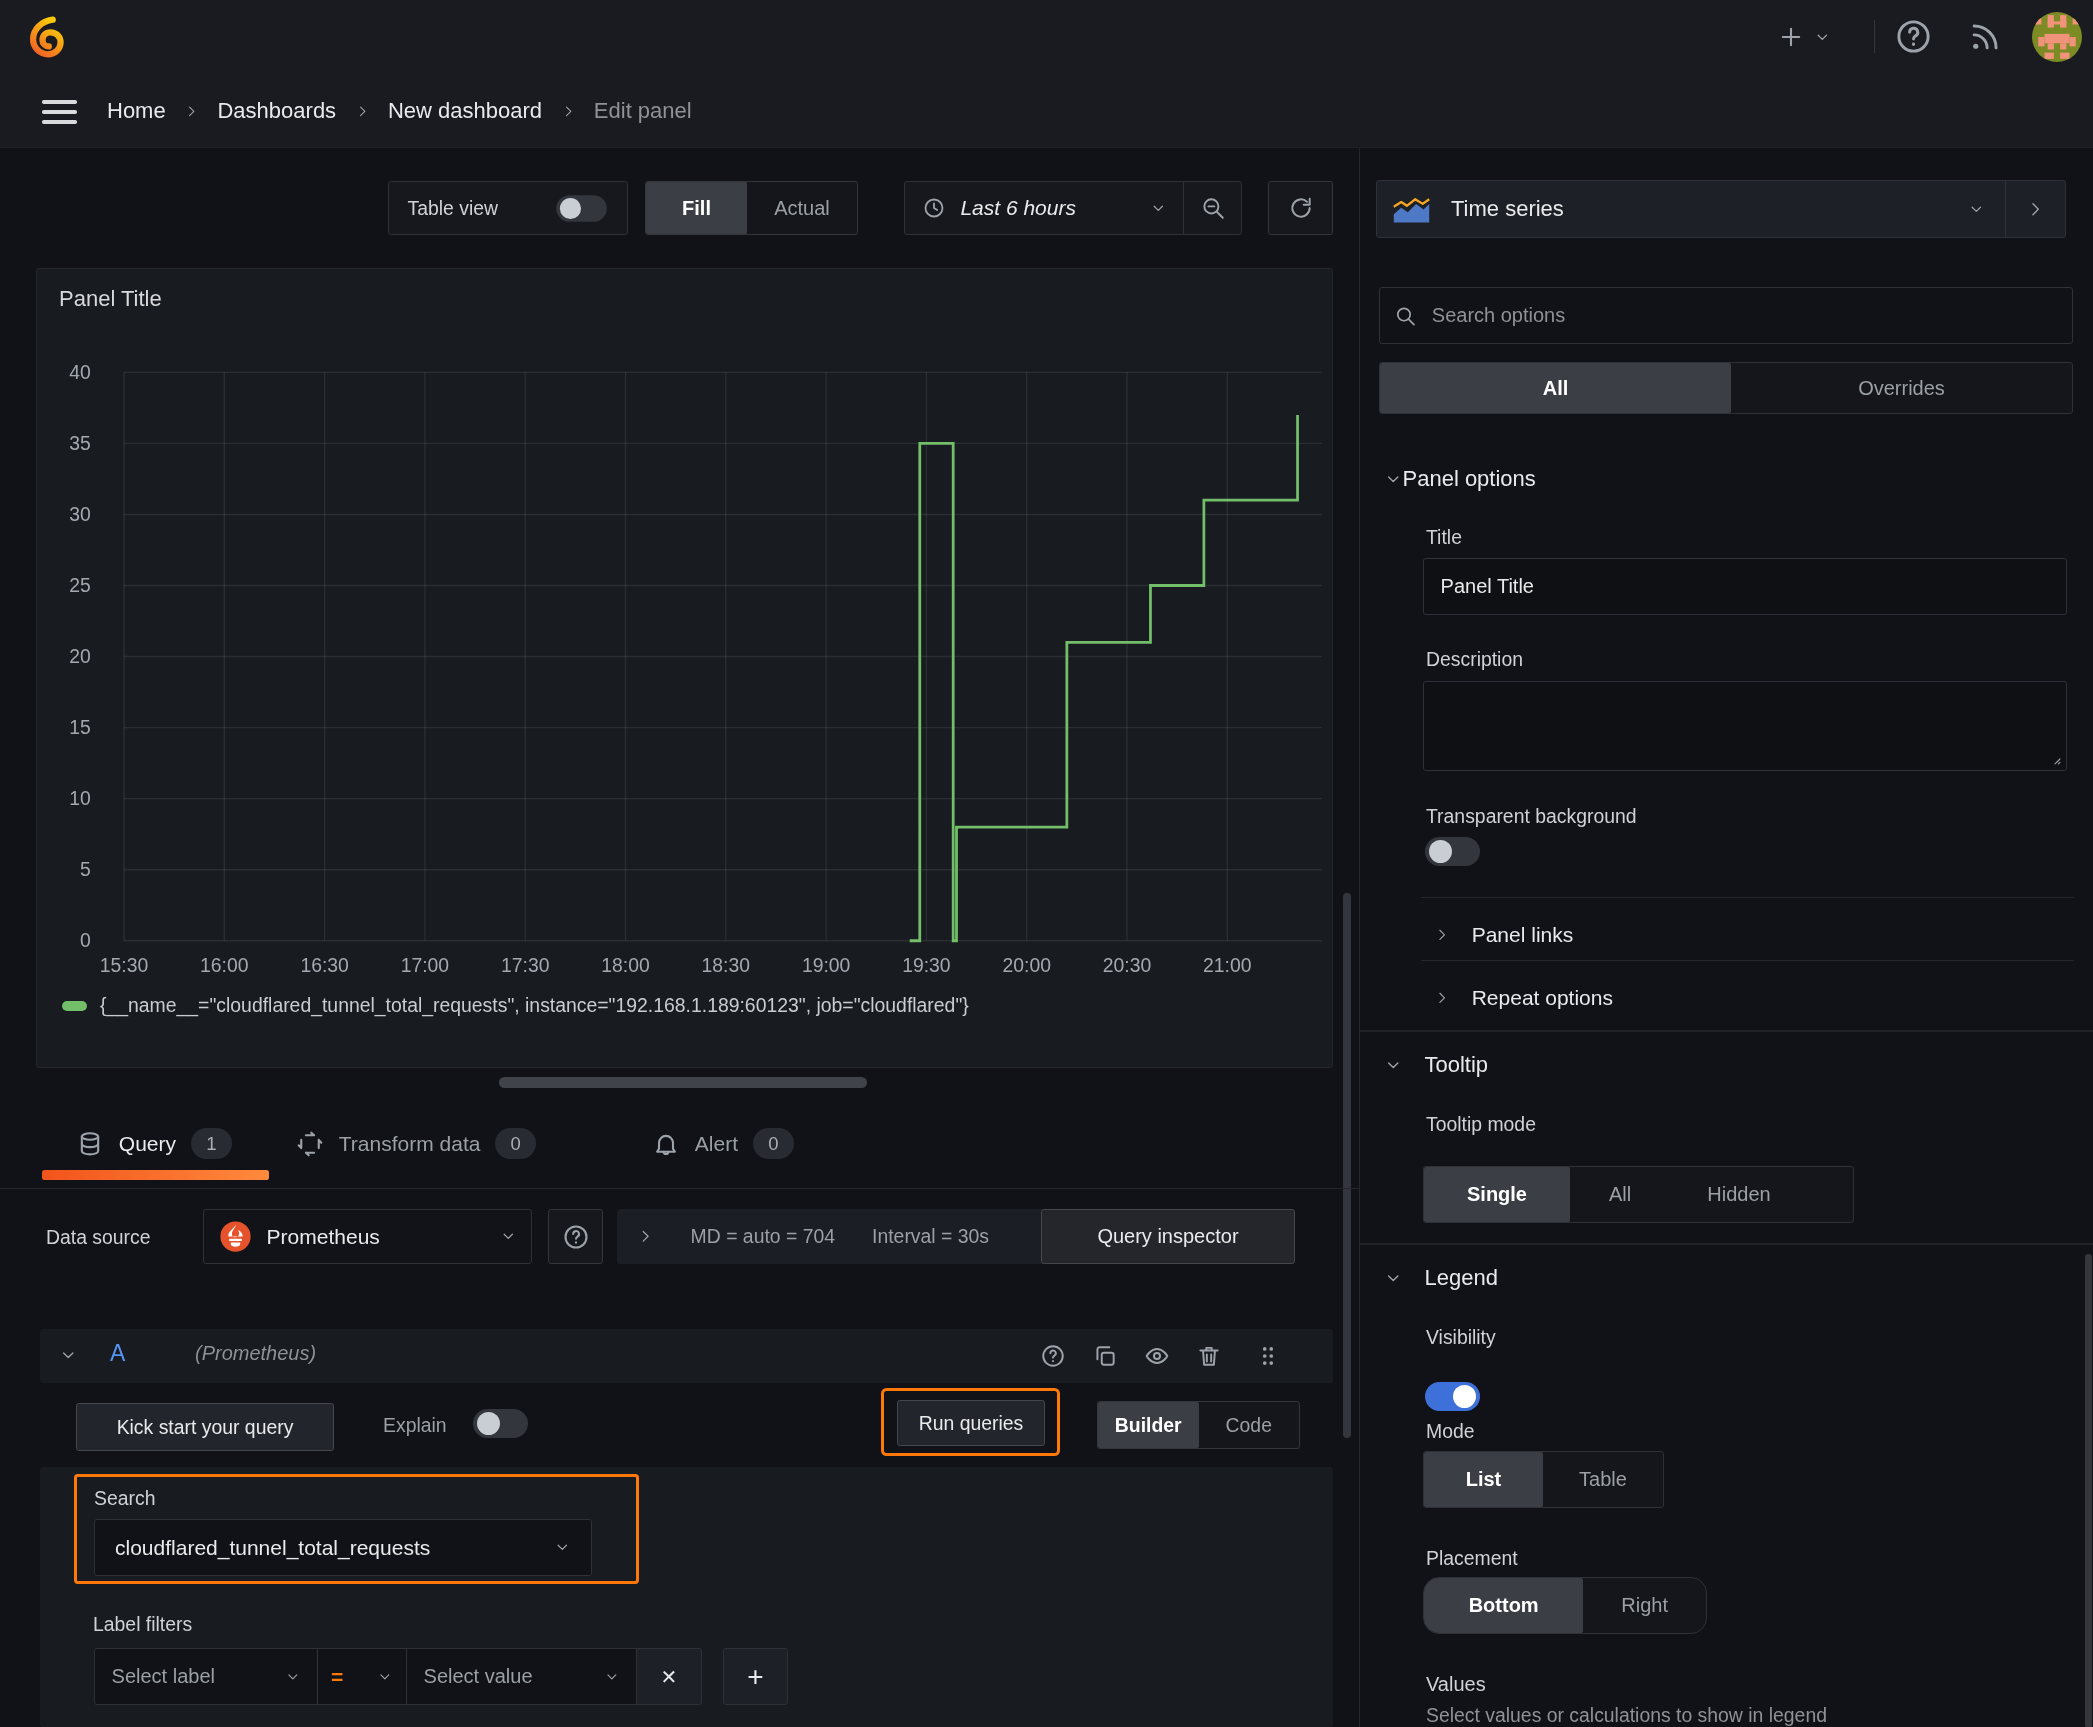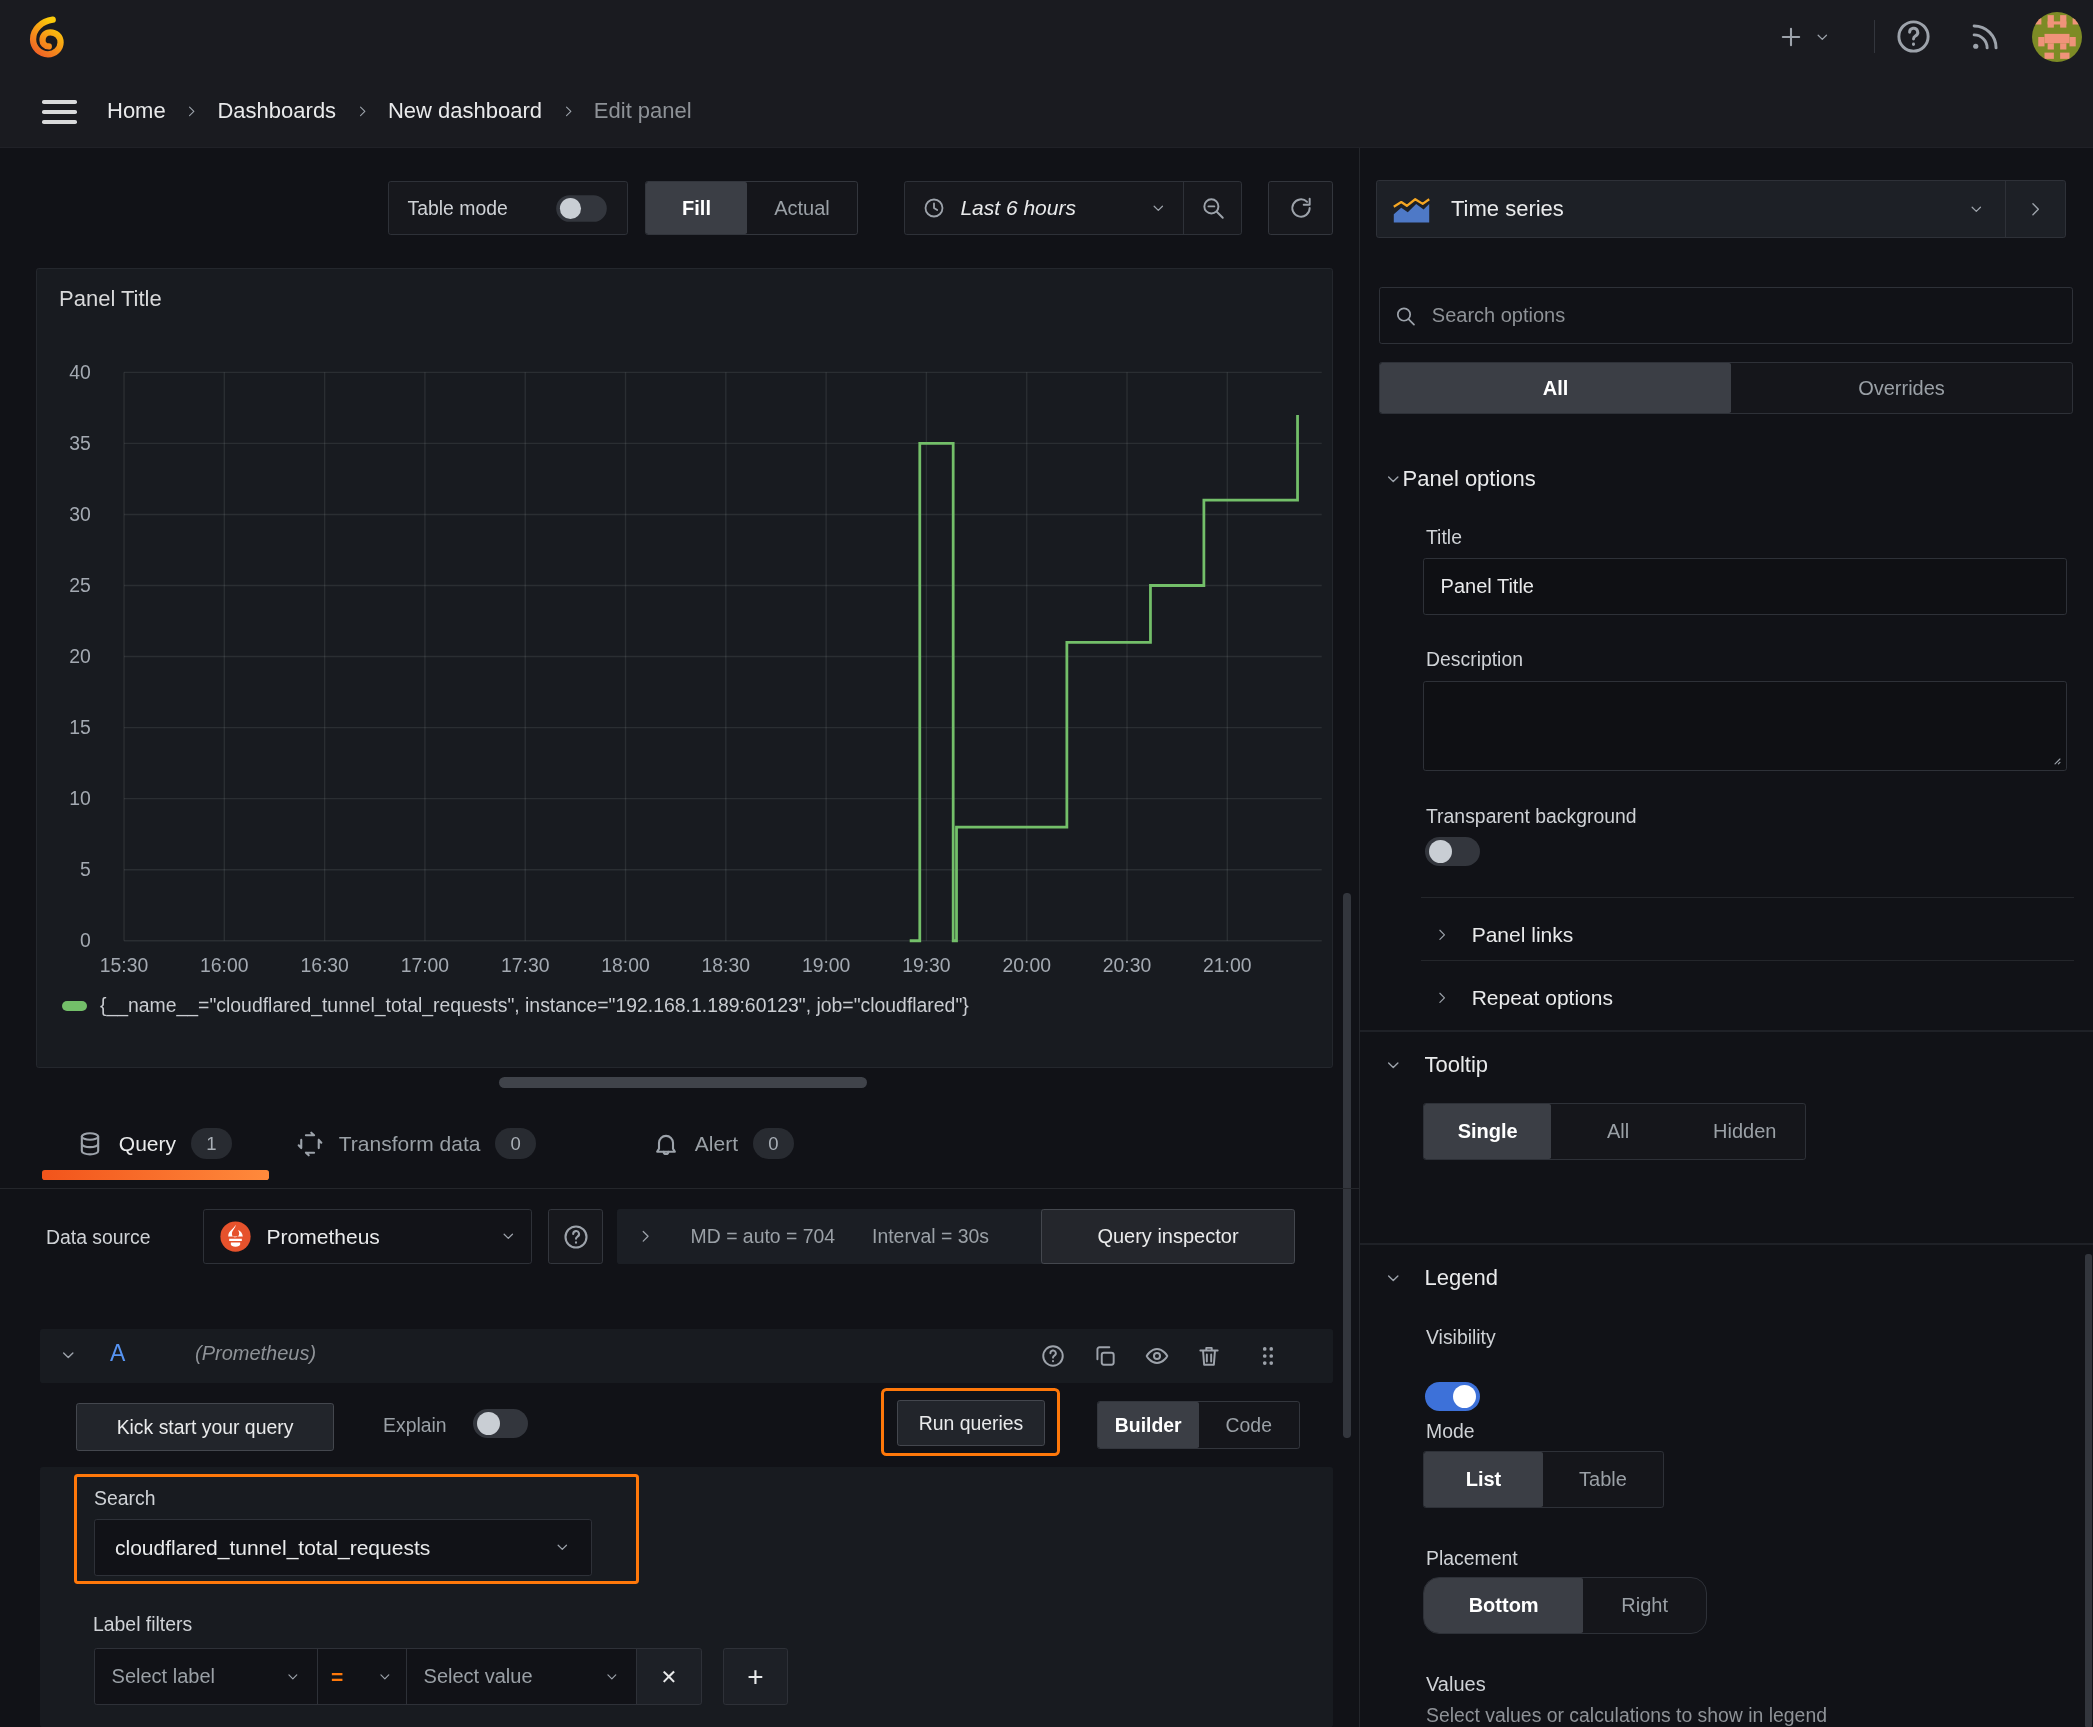--- a/index.html
+++ b/index.html
@@ -135,21 +135,21 @@
     <div class="abs btn btn-secondary" style="left:1830px;top:90px;width:70px;height:43px;">Save</div>
     <div class="abs btn btn-primary" style="left:1914px;top:90px;width:92px;height:43px;">Apply</div>
     <div class="abs" style="left:2042px;top:102px;">
       <svg class="ic" width="26" height="26" viewBox="0 0 24 24">
           <path d="M6 15l6-6 6 6"></path>
         </svg>
     </div>
   </div>
 
   <div class="abs ctrl flex" style="left:388px;top:181px;width:240px;height:54px;padding:0 18.5px;justify-content:space-between;">
-    <span class="lbl">Table mode</span>
+    <span class="lbl">Table view</span>
     <div class="toggle" style="transform:scale(.92);">
         <div class="knob"></div>
       </div>
   </div>
 
   <div class="abs seg-group" style="left:645px;top:181px;width:213px;height:54px;">
     <div class="seg active" style="width:102px;">Fill</div>
     <div class="seg" style="width:111px;">Actual</div>
   </div>
 
@@ -465,21 +465,21 @@
 
     <div class="abs" style="left:0;top:882px;width:733px;height:1.8px;background:#1f2127;"></div>
 
     <div class="abs flex" style="left:24px;top:904px;gap:22px;">
       <svg class="ic" width="18.5" height="18.5" viewBox="0 0 24 24">
           <path d="M6 9l6 6 6-6"></path>
         </svg>
       <span class="sect-h">Tooltip</span>
     </div>
     <span class="abs lbl" style="left:66px;top:965px;">Tooltip mode</span>
-    <div class="abs seg-group" style="left:63px;top:955px;width:383px;height:57px;border-color:#2e3138;gap:23px;">
+    <div class="abs seg-group" style="left:63px;top:1018px;width:431px;height:57px;border-color:#2e3138;">
       <div class="seg active" style="width:146px;">Single</div>
       <div class="seg" style="width:100px;">All</div>
       <div class="seg" style="width:138px;">Hidden</div>
     </div>
 
     <div class="abs" style="left:0;top:1095px;width:733px;height:1.8px;background:#1f2127;"></div>
 
     <div class="abs flex" style="left:24px;top:1117px;gap:22px;">
       <svg class="ic" width="18.5" height="18.5" viewBox="0 0 24 24">
           <path d="M6 9l6 6 6-6"></path>

